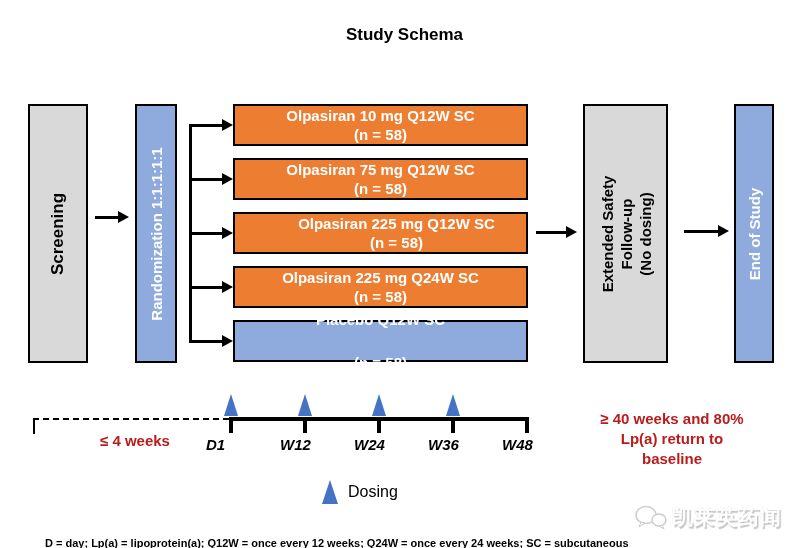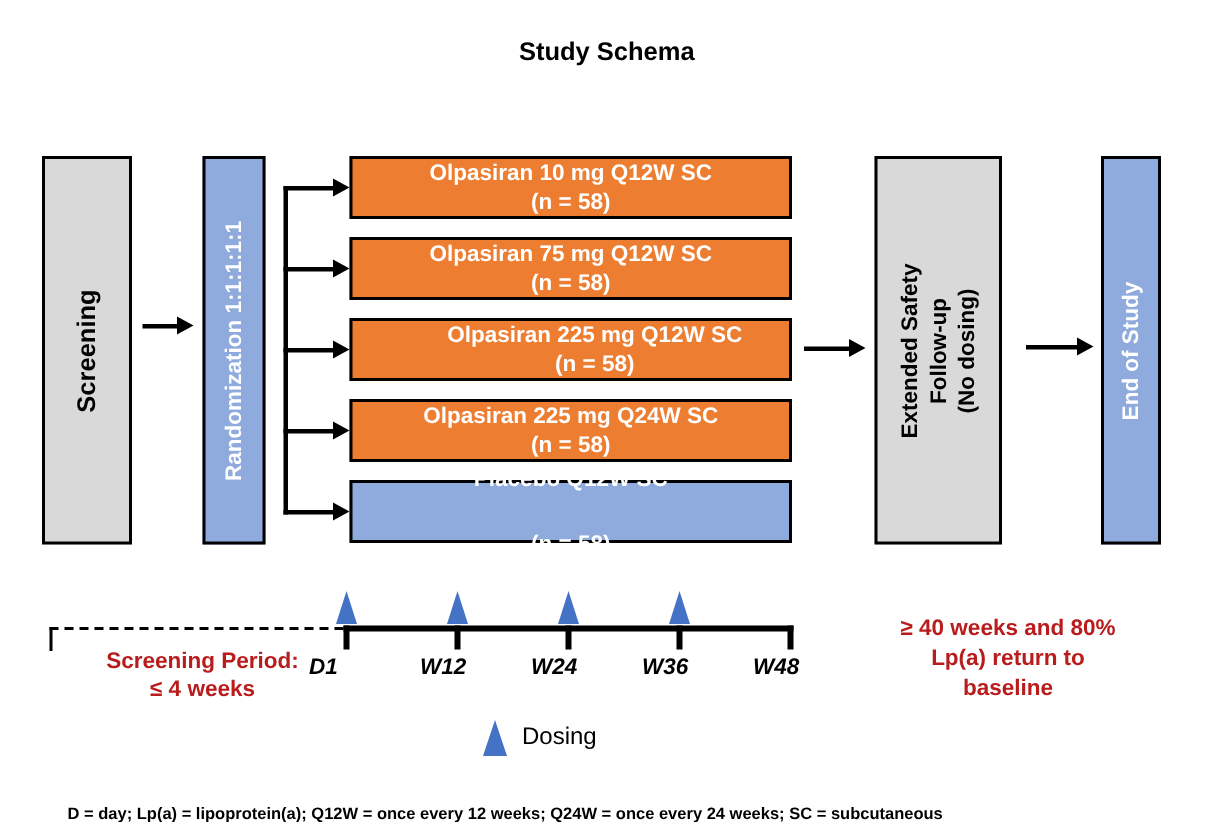--- a/index.html
+++ b/index.html
@@ -264,29 +264,37 @@
   <div class="tick-label" style="left:354px;">W24</div>
   <div class="tick-label" style="left:428px;">W36</div>
   <div class="tick-label" style="left:502px;">W48</div>
 
   <div class="tri" style="left:224px; top:378px;"></div>
   <div class="tri" style="left:298px; top:378px;"></div>
   <div class="tri" style="left:372px; top:378px;"></div>
   <div class="tri" style="left:446px; top:378px;"></div>
 
   <div class="note screening-note">
-    <div>Screening Period:</div>
     <div>≤ 4 weeks</div>
   </div>
 
   <div class="note followup-note">
     <div>≥ 40 weeks and 80%</div>
     <div>Lp(a) return to</div>
     <div>baseline</div>
   </div>
 
   <div class="legend-tri"></div>
   <div class="legend-label">Dosing</div>
 
   <div class="footnote">D = day;  Lp(a) = lipoprotein(a); Q12W = once every 12 weeks; Q24W = once every 24 weeks; SC = subcutaneous</div>
 
+  <div class="watermark">
+    <svg width="34" height="26" viewBox="0 0 34 26">
+      <ellipse cx="12" cy="11" rx="10" ry="8.5" fill="#ffffff" stroke="#cccccc" stroke-width="1.5"></ellipse>
+      <path d="M7 18 L5 23 L11 19 Z" fill="#ffffff" stroke="#cccccc" stroke-width="1"></path>
+      <ellipse cx="25" cy="16" rx="7" ry="6" fill="#ffffff" stroke="#cccccc" stroke-width="1.5"></ellipse>
+      <path d="M28 21 L30 25 L25 22 Z" fill="#ffffff" stroke="#cccccc" stroke-width="1"></path>
+    </svg>
+    <span class="watermark-text">凯莱英药闻</span>
+  </div>
 
 </div>
 
 </body></html>

